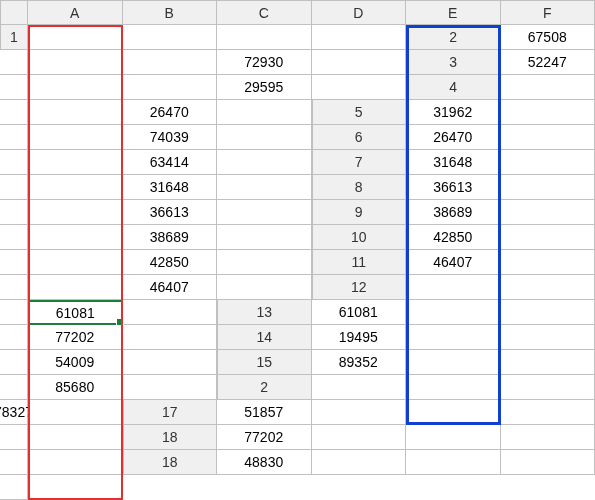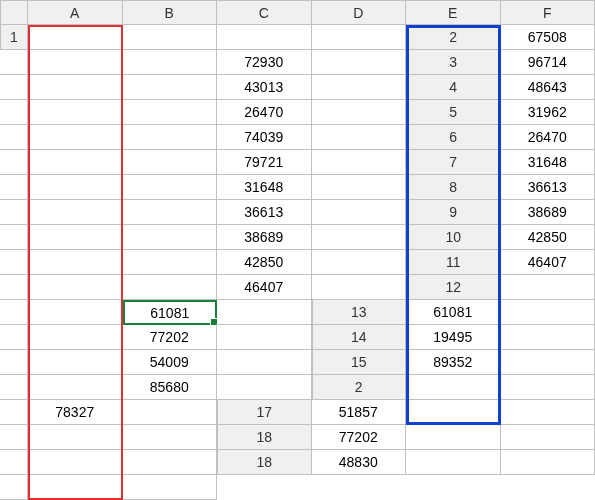--- a/index.html
+++ b/index.html
@@ -86,46 +86,45 @@
     <div class="cell"></div>
     <div class="cell"></div>
     <div class="rowhdr">2</div>
     <div class="cell">67508</div>
     <div class="cell"></div>
     <div class="cell"></div>
     <div class="cell"></div>
     <div class="cell">72930</div>
     <div class="cell"></div>
     <div class="rowhdr">3</div>
-    <div class="cell">96714</div>
-    <div class="cell"></div>
-    <div class="cell"></div>
-    <div class="cell"></div>
-    <div class="cell">43013</div>
+    <div class="cell">52247</div>
+    <div class="cell"></div>
+    <div class="cell"></div>
+    <div class="cell"></div>
+    <div class="cell">29595</div>
     <div class="cell"></div>
     <div class="rowhdr">4</div>
-    <div class="cell">48643</div>
     <div class="cell"></div>
     <div class="cell"></div>
     <div class="cell"></div>
     <div class="cell">26470</div>
     <div class="cell"></div>
     <div class="rowhdr">5</div>
     <div class="cell">31962</div>
     <div class="cell"></div>
     <div class="cell"></div>
     <div class="cell"></div>
     <div class="cell">74039</div>
     <div class="cell"></div>
     <div class="rowhdr">6</div>
     <div class="cell">26470</div>
     <div class="cell"></div>
     <div class="cell"></div>
     <div class="cell"></div>
-    <div class="cell">79721</div>
+    <div class="cell">63414</div>
     <div class="cell"></div>
     <div class="rowhdr">7</div>
     <div class="cell">31648</div>
     <div class="cell"></div>
     <div class="cell"></div>
     <div class="cell"></div>
     <div class="cell">31648</div>
     <div class="cell"></div>
     <div class="rowhdr">8</div>
     <div class="cell">36613</div>

